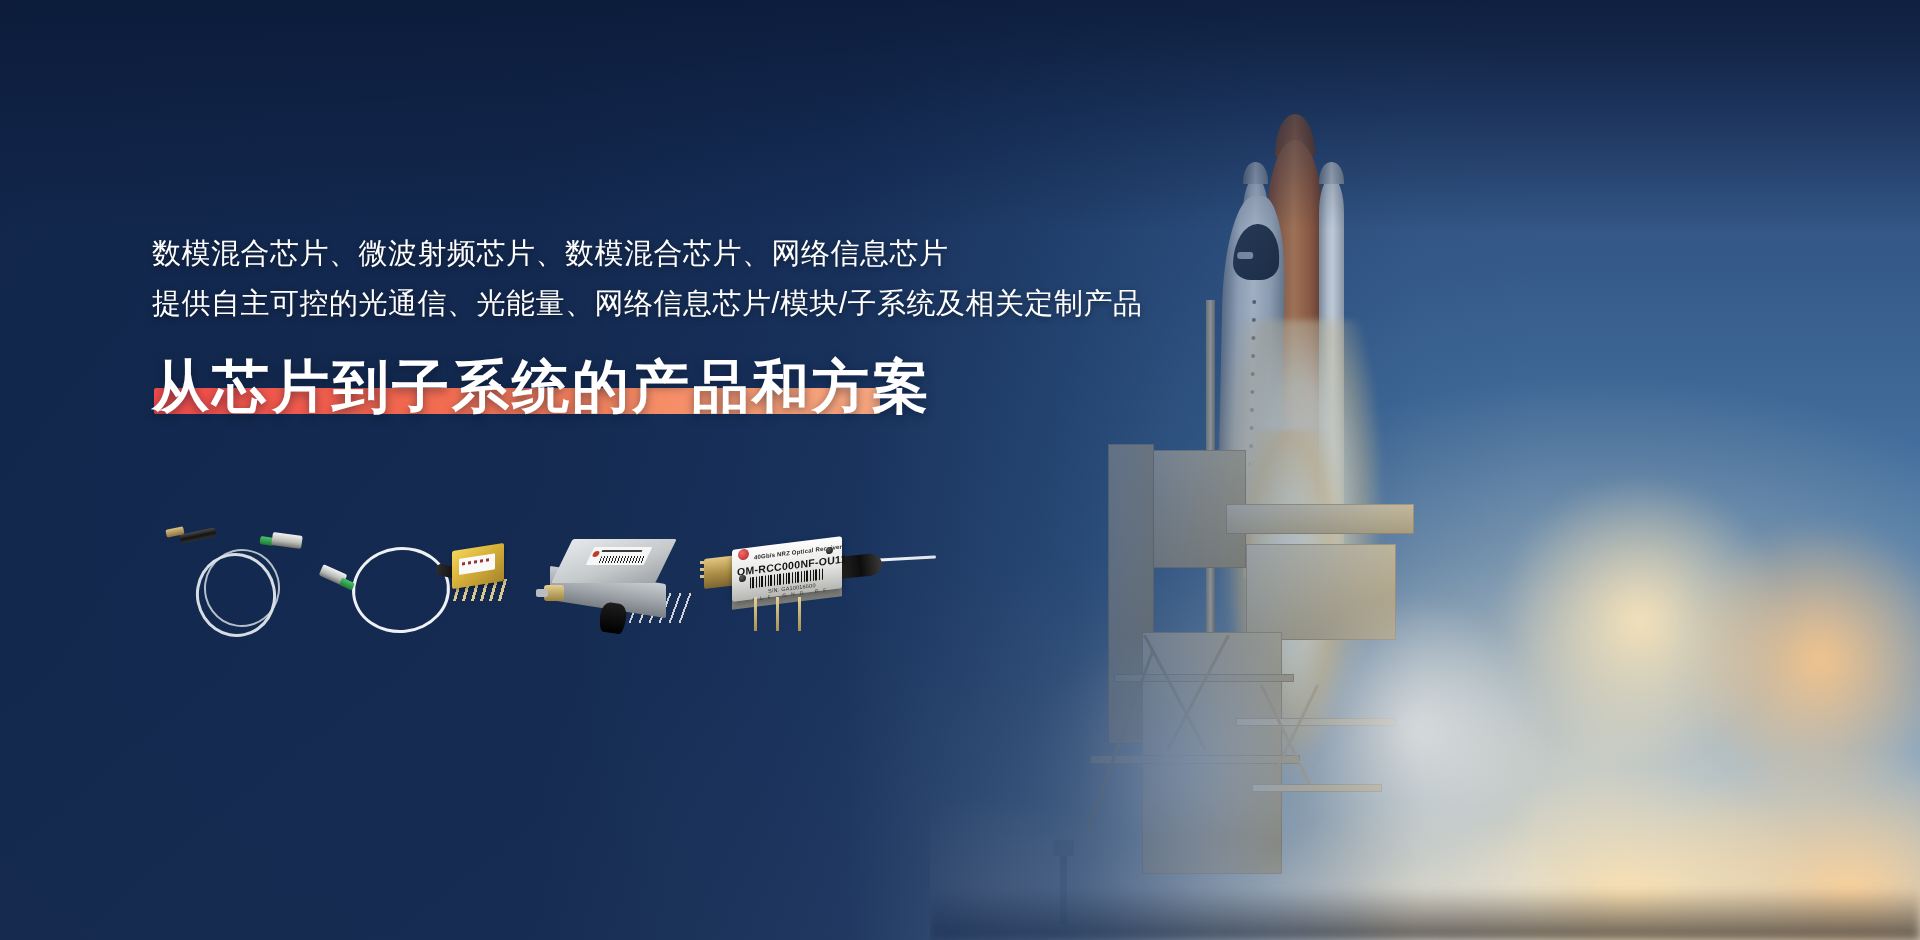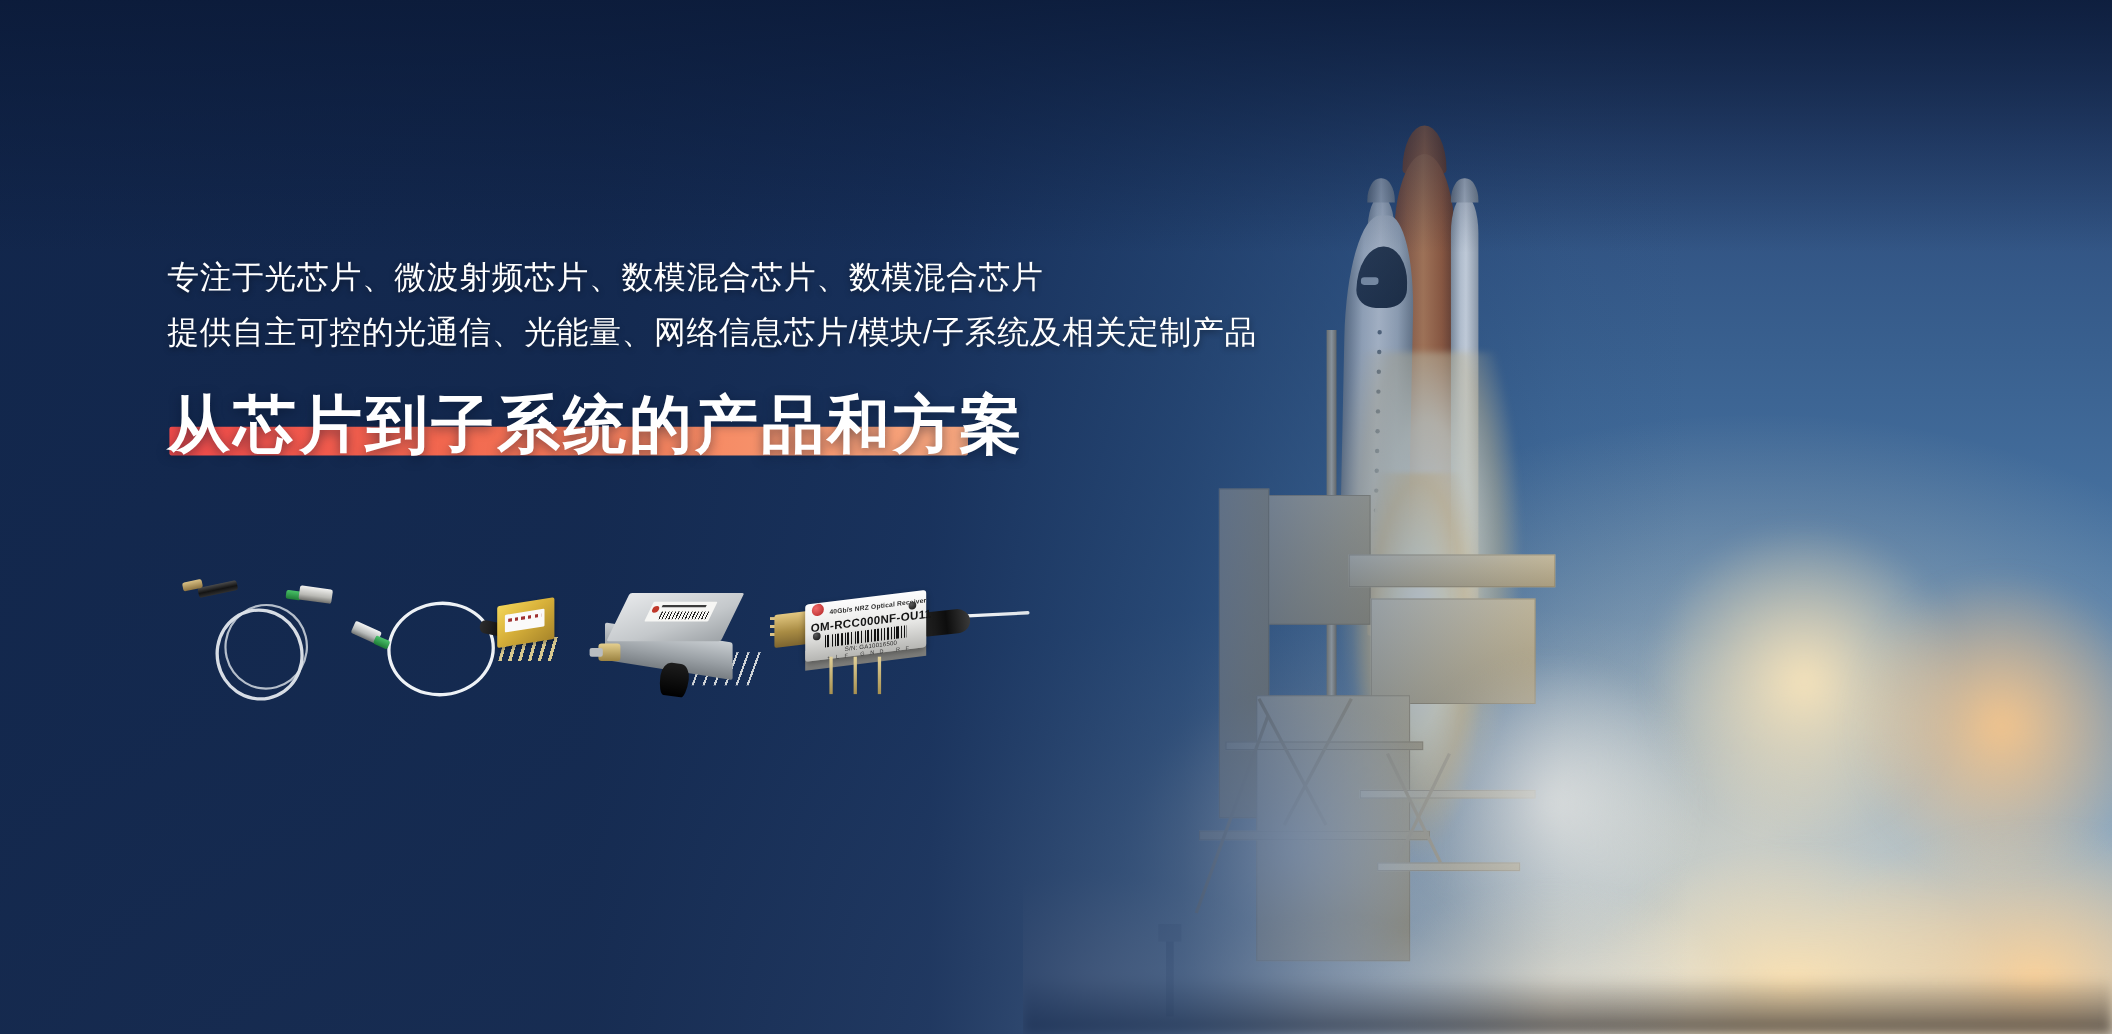--- a/index.html
+++ b/index.html
@@ -562,21 +562,21 @@
     <div class="plume" style="left:330px; top:600px; width:300px; height:260px; background:radial-gradient(circle, rgba(245,243,236,.95), rgba(245,243,236,0) 68%);"></div>
     <div class="plume" style="left:80px; top:640px; width:320px; height:260px; background:radial-gradient(circle, rgba(232,236,239,.9), rgba(232,236,239,0) 70%);"></div>
     <div class="smoke-bank"></div>
     <div class="ground-dark"></div>
   </div>
 
   <div class="left-wash"></div>
   <div class="top-dark"></div>
 
   <div class="copy">
-    <div class="sub">专注于光芯片、微波射频芯片、数模混合芯片、数模混合芯片</div>
+    <div class="sub">数模混合芯片、微波射频芯片、数模混合芯片、网络信息芯片</div>
     <div class="sub">提供自主可控的光通信、光能量、网络信息芯片/模块/子系统及相关定制产品</div>
     <div class="headline-wrap">
       <div class="headline-bar"></div>
       <div class="headline">从芯片到子系统的产品和方案</div>
     </div>
   </div>
 
   <div class="products">
 
     <div class="product p1">

